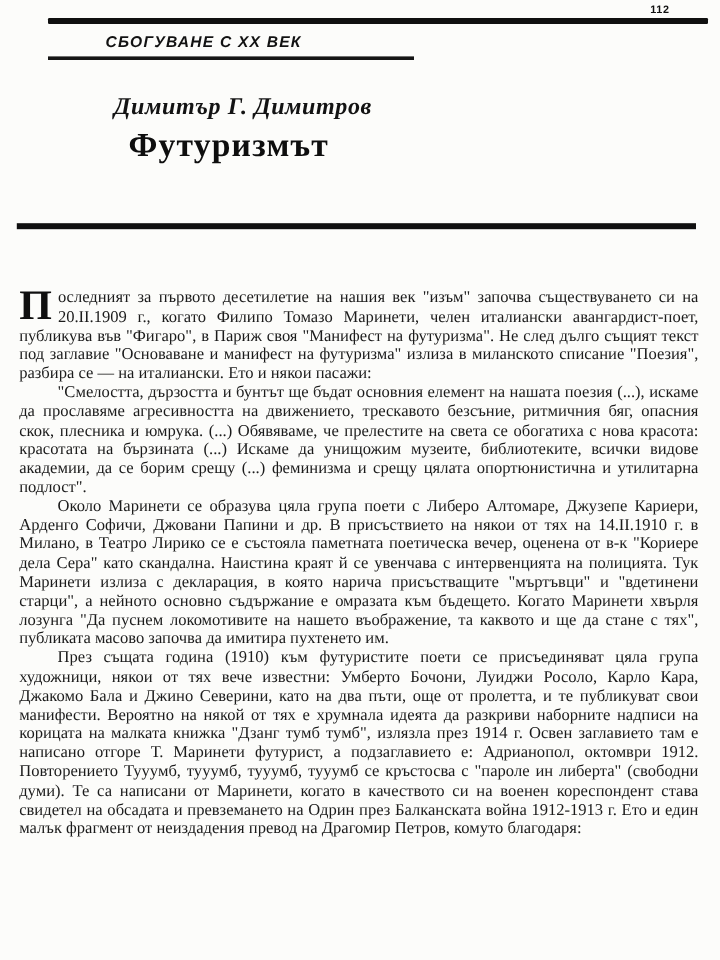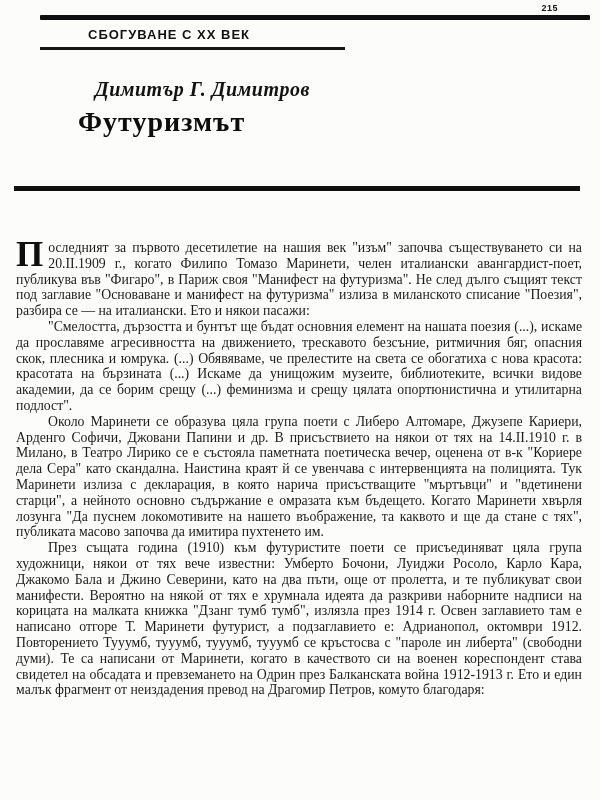--- a/index.html
+++ b/index.html
@@ -19,34 +19,35 @@
   }
   .top-bar {
     position: absolute; top: 15px; left: 40px; width: 550px; height: 5px;
     background: #101010; border-radius: 1px;
   }
   .header-title {
     position: absolute; top: 27px; left: 88px;
     font-family: "Liberation Sans", sans-serif;
     font-weight: bold; font-size: 13px; letter-spacing: 1px;
     color: #121212;
+    font-style: italic;
   }
   .sub-bar {
     position: absolute; top: 47px; left: 40px; width: 305px; height: 3px;
     background: #151515;
   }
   .author {
     position: absolute; top: 78px; left: 95px;
     font-family: "Liberation Serif", serif;
     font-weight: bold; font-style: italic;
     font-size: 20px; letter-spacing: 0.5px;
     color: #131313;
   }
   .article-title {
-    position: absolute; top: 106px; left: 78px;
+    position: absolute; top: 106px; left: 107px;
     font-family: "Liberation Serif", serif;
     font-weight: bold; font-size: 28px; letter-spacing: 1px;
     color: #0e0e0e;
   }
   .full-rule {
     position: absolute; top: 186px; left: 14px; width: 566px; height: 5px;
     background: #101010;
   }
   .article-body {
     position: absolute; top: 240px; left: 16px; width: 566px;
@@ -60,21 +61,21 @@
     float: left;
     font-weight: bold;
     font-size: 35px; line-height: 27px;
     margin: 1px 5px 0 0;
     color: #0f0f0f;
   }
 </style>
 </head>
 <body>
 
-<div class="page-number">215</div>
+<div class="page-number">112</div>
 <div class="top-bar"></div>
 <div class="header-title">СБОГУВАНЕ С XX ВЕК</div>
 <div class="sub-bar"></div>
 <div class="author">Димитър Г. Димитров</div>
 <div class="article-title">Футуризмът</div>
 <div class="full-rule"></div>
 <div class="article-body">
     <p class="para first"><span class="dropcap">П</span>оследният за първото десетилетие на нашия век "изъм" започва съществуването си на 20.II.1909 г., когато Филипо Томазо Маринети, челен италиански авангардист-поет, публикува във "Фигаро", в Париж своя "Манифест на футуризма". Не след дълго същият текст под заглавие "Основаване и манифест на футуризма" излиза в миланското списание "Поезия", разбира се — на италиански. Ето и някои пасажи:</p>
     <p class="para">"Смелостта, дързостта и бунтът ще бъдат основния елемент на нашата поезия (...), искаме да прославяме агресивността на движението, трескавото безсъние, ритмичния бяг, опасния скок, плесника и юмрука. (...) Обявяваме, че прелестите на света се обогатиха с нова красота: красотата на бързината (...) Искаме да унищожим музеите, библиотеките, всички видове академии, да се борим срещу (...) феминизма и срещу цялата опортюнистична и утилитарна подлост".</p>
     <p class="para">Около Маринети се образува цяла група поети с Либеро Алтомаре, Джузепе Кариери, Арденго Софичи, Джовани Папини и др. В присъствието на някои от тях на 14.II.1910 г. в Милано, в Театро Лирико се е състояла паметната поетическа вечер, оценена от в-к "Кориере дела Сера" като скандална. Наистина краят й се увенчава с интервенцията на полицията. Тук Маринети излиза с декларация, в която нарича присъстващите "мъртъвци" и "вдетинени старци", а нейното основно съдържание е омразата към бъдещето. Когато Маринети хвърля лозунга "Да пуснем локомотивите на нашето въображение, та каквото и ще да стане с тях", публиката масово започва да имитира пухтенето им.</p>

